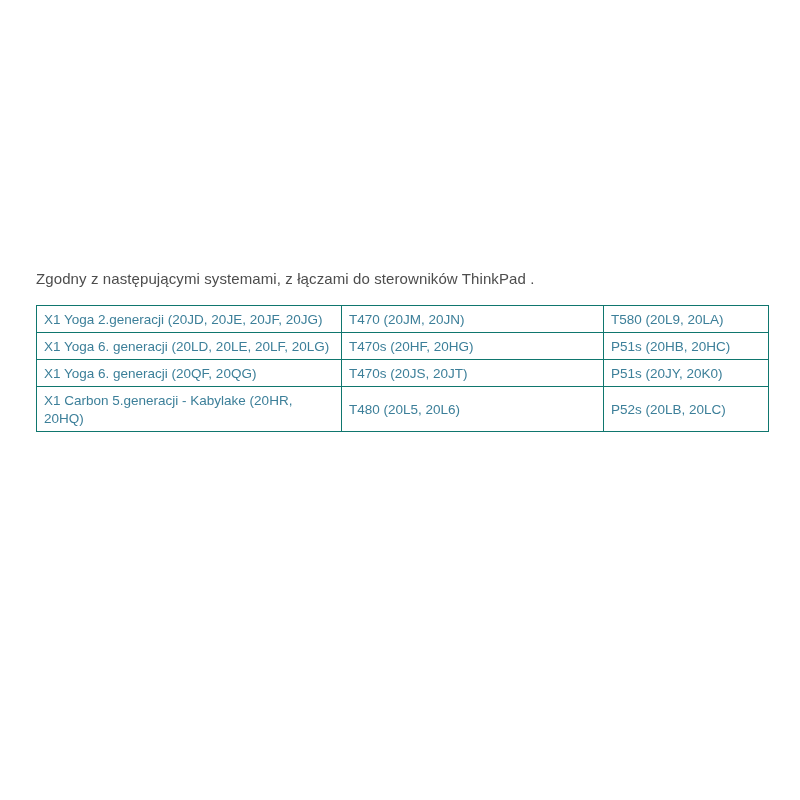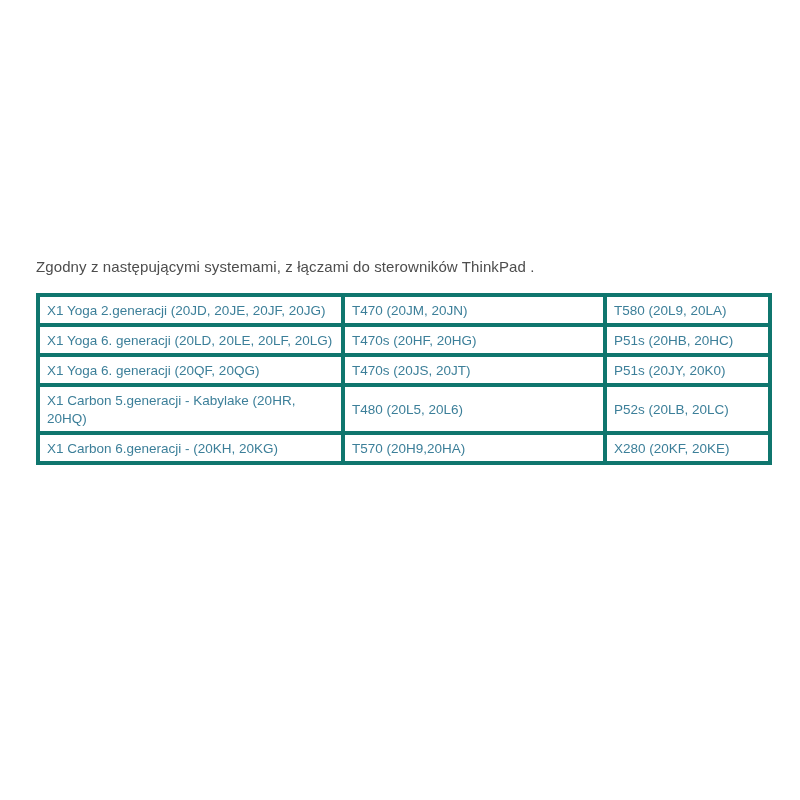--- a/index.html
+++ b/index.html
@@ -14,33 +14,33 @@
     font-family: "Liberation Sans", sans-serif;
     overflow: hidden;
   }
   .content {
     position: absolute;
     left: 36px;
     top: 257px;
     width: 732px;
   }
   .intro {
-    margin: 0 0 17px 0;
+    margin: 12px 0 17px 0;
     font-size: 15px;
     line-height: 19px;
     color: #4d4d4d;
     letter-spacing: 0.1px;
   }
   table.compat {
     border-collapse: collapse;
     table-layout: fixed;
     width: 732px;
   }
   table.compat td {
-    border: 4px solid #0f766e;
+    border: 1px solid #0f766e;
     padding: 4px 7px;
     vertical-align: middle;
     overflow: hidden;
     height: 17px;
   }
   .cell-link, .cell-empty {
     font-size: 13.5px;
     line-height: 17px;
     color: #3c7f99;
     text-decoration: none;
@@ -79,21 +79,16 @@
         <td><a class="cell-link">X1 Yoga 6. generacji (20QF, 20QG)</a></td>
         <td><a class="cell-link">T470s (20JS, 20JT)</a></td>
         <td><a class="cell-link">P51s (20JY, 20K0)</a></td>
       </tr>
       <tr>
         <td><a class="cell-link">X1 Carbon 5.generacji - Kabylake (20HR,
 20HQ)</a></td>
         <td><a class="cell-link">T480 (20L5, 20L6)</a></td>
         <td><a class="cell-link">P52s (20LB, 20LC)</a></td>
       </tr>
-      <tr>
-        <td><a class="cell-link">X1 Carbon 6.generacji - (20KH, 20KG)</a></td>
-        <td><a class="cell-link">T570 (20H9,20HA)</a></td>
-        <td><a class="cell-link">X280 (20KF, 20KE)</a></td>
-      </tr>
     </tbody>
   </table>
 
 </div>
 
 </body></html>

